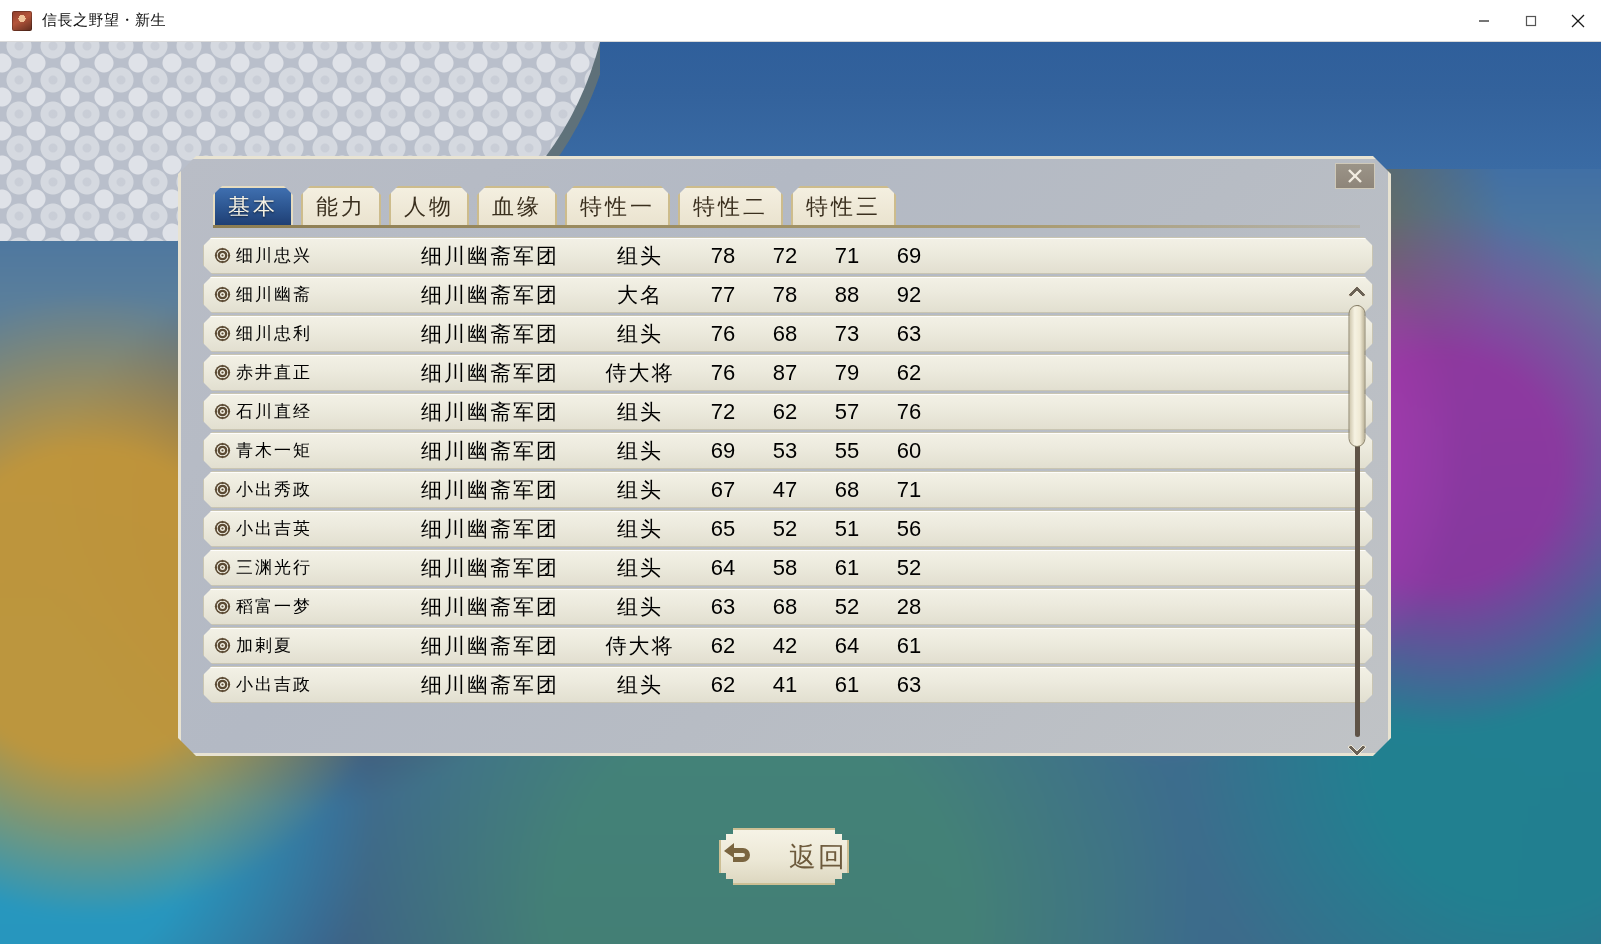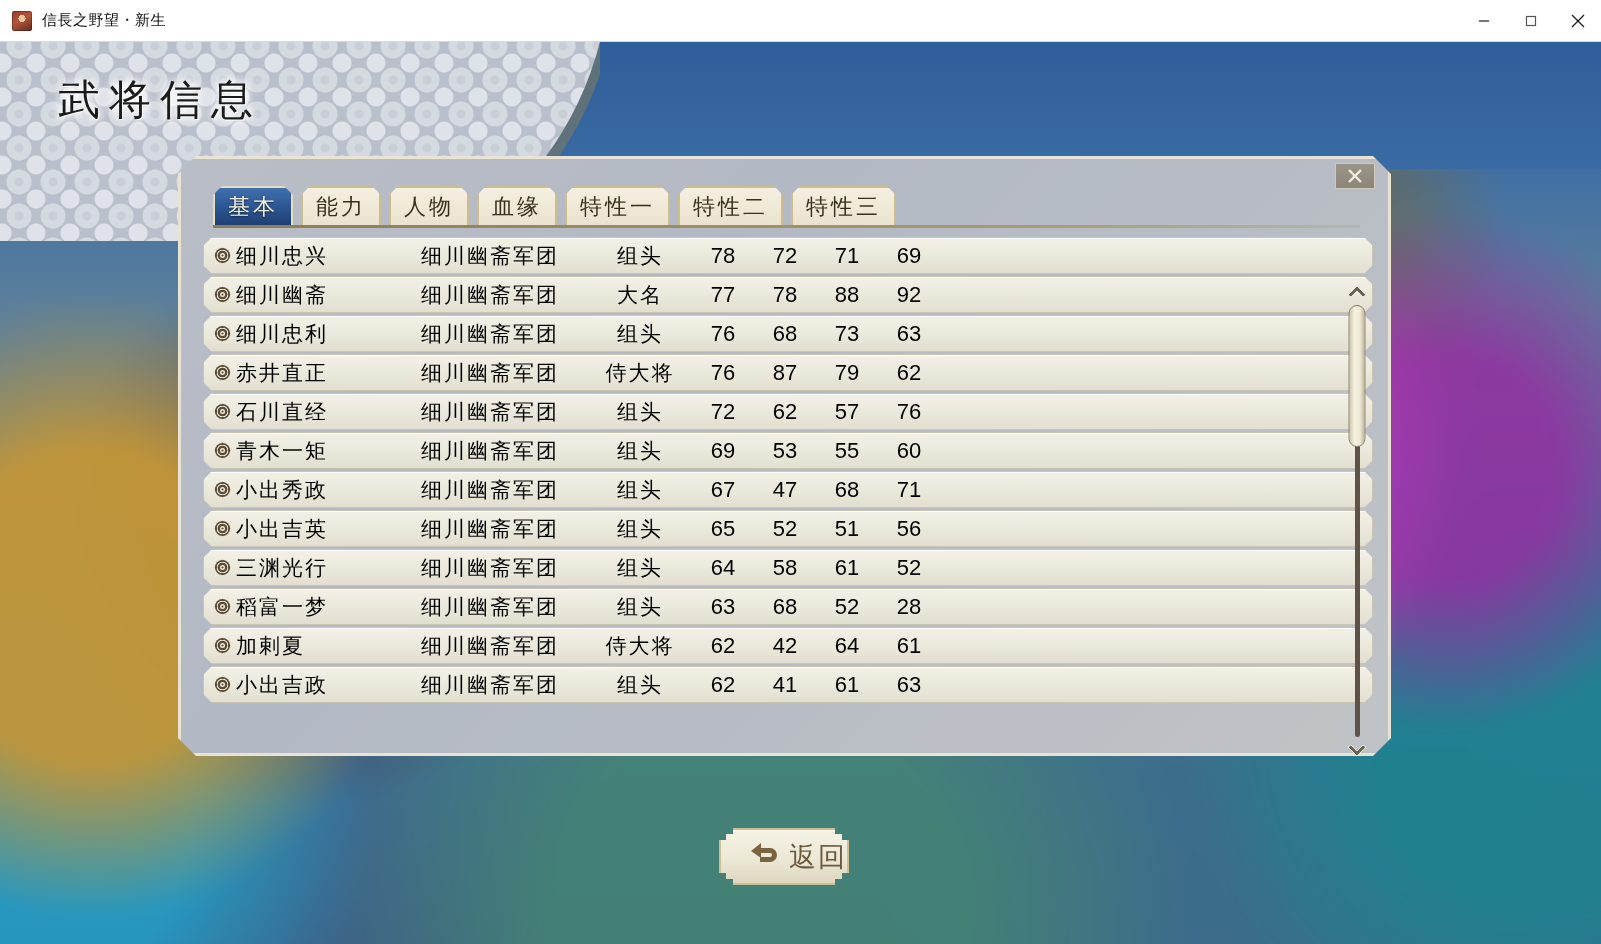--- a/index.html
+++ b/index.html
@@ -247,21 +247,21 @@
     align-items: center;
     box-shadow: inset 0 1px 0 rgba(255,255,255,.85);
   }
   .cell { text-align: center; font-size: 21px; letter-spacing: 2px; white-space: nowrap; }
   .cell-name {
     display: flex;
     align-items: center;
     gap: 5px;
     padding-left: 10px;
     letter-spacing: 2px;
-    font-size: 21px;
+    font-size: 17px;
   }
   .crest { flex: none; display: block; }
   .cell-num { font-size: 22px; letter-spacing: 0; }
 
   
   .c-name { width: 188px; }
   .c-corps { width: 196px; }
   .c-role  { width: 104px; }
   .c-stat  { width: 62px; }
   .c-pad   { flex: 1 1 auto; }
@@ -299,21 +299,21 @@
 
   
   .back-btn {
     position: absolute;
     left: 719px; top: 828px;
     width: 130px; height: 57px;
     background: linear-gradient(180deg, #f6f3e6 0%, #ece8d6 55%, #ddd7c0 100%);
     border: 2px solid #cdbf94;
     display: flex;
     align-items: center;
-    justify-content: flex-end;
+    justify-content: space-between;
     gap: 7px;
     z-index: 25;
     box-shadow: 0 3px 7px rgba(0,0,0,.4);
     clip-path: polygon(
       0 12px, 7px 12px, 7px 6px, 14px 6px, 14px 0,
       calc(100% - 14px) 0, calc(100% - 14px) 6px, calc(100% - 7px) 6px,
       calc(100% - 7px) 12px, 100% 12px,
       100% calc(100% - 12px), calc(100% - 7px) calc(100% - 12px),
       calc(100% - 7px) calc(100% - 6px), calc(100% - 14px) calc(100% - 6px),
       calc(100% - 14px) 100%, 14px 100%, 14px calc(100% - 6px),
@@ -331,21 +331,20 @@
 <body>
 
 <div id="app">
 
   <div class="bg"></div>
 
   <div class="header-banner"></div>
   <div class="header-corner">
     <div class="pattern"></div>
   </div>
-  <div class="page-title">武将信息</div>
 
   <div class="titlebar">
     <div class="app-icon"></div>
     <div class="app-title">信長之野望・新生</div>
     <div class="win-btns">
       <div class="win-btn">
         <svg width="12" height="12" viewBox="0 0 12 12">
             <line x1="1" y1="6" x2="11" y2="6" stroke="#1a1a1a" stroke-width="1.2"></line>
           </svg>
       </div>

